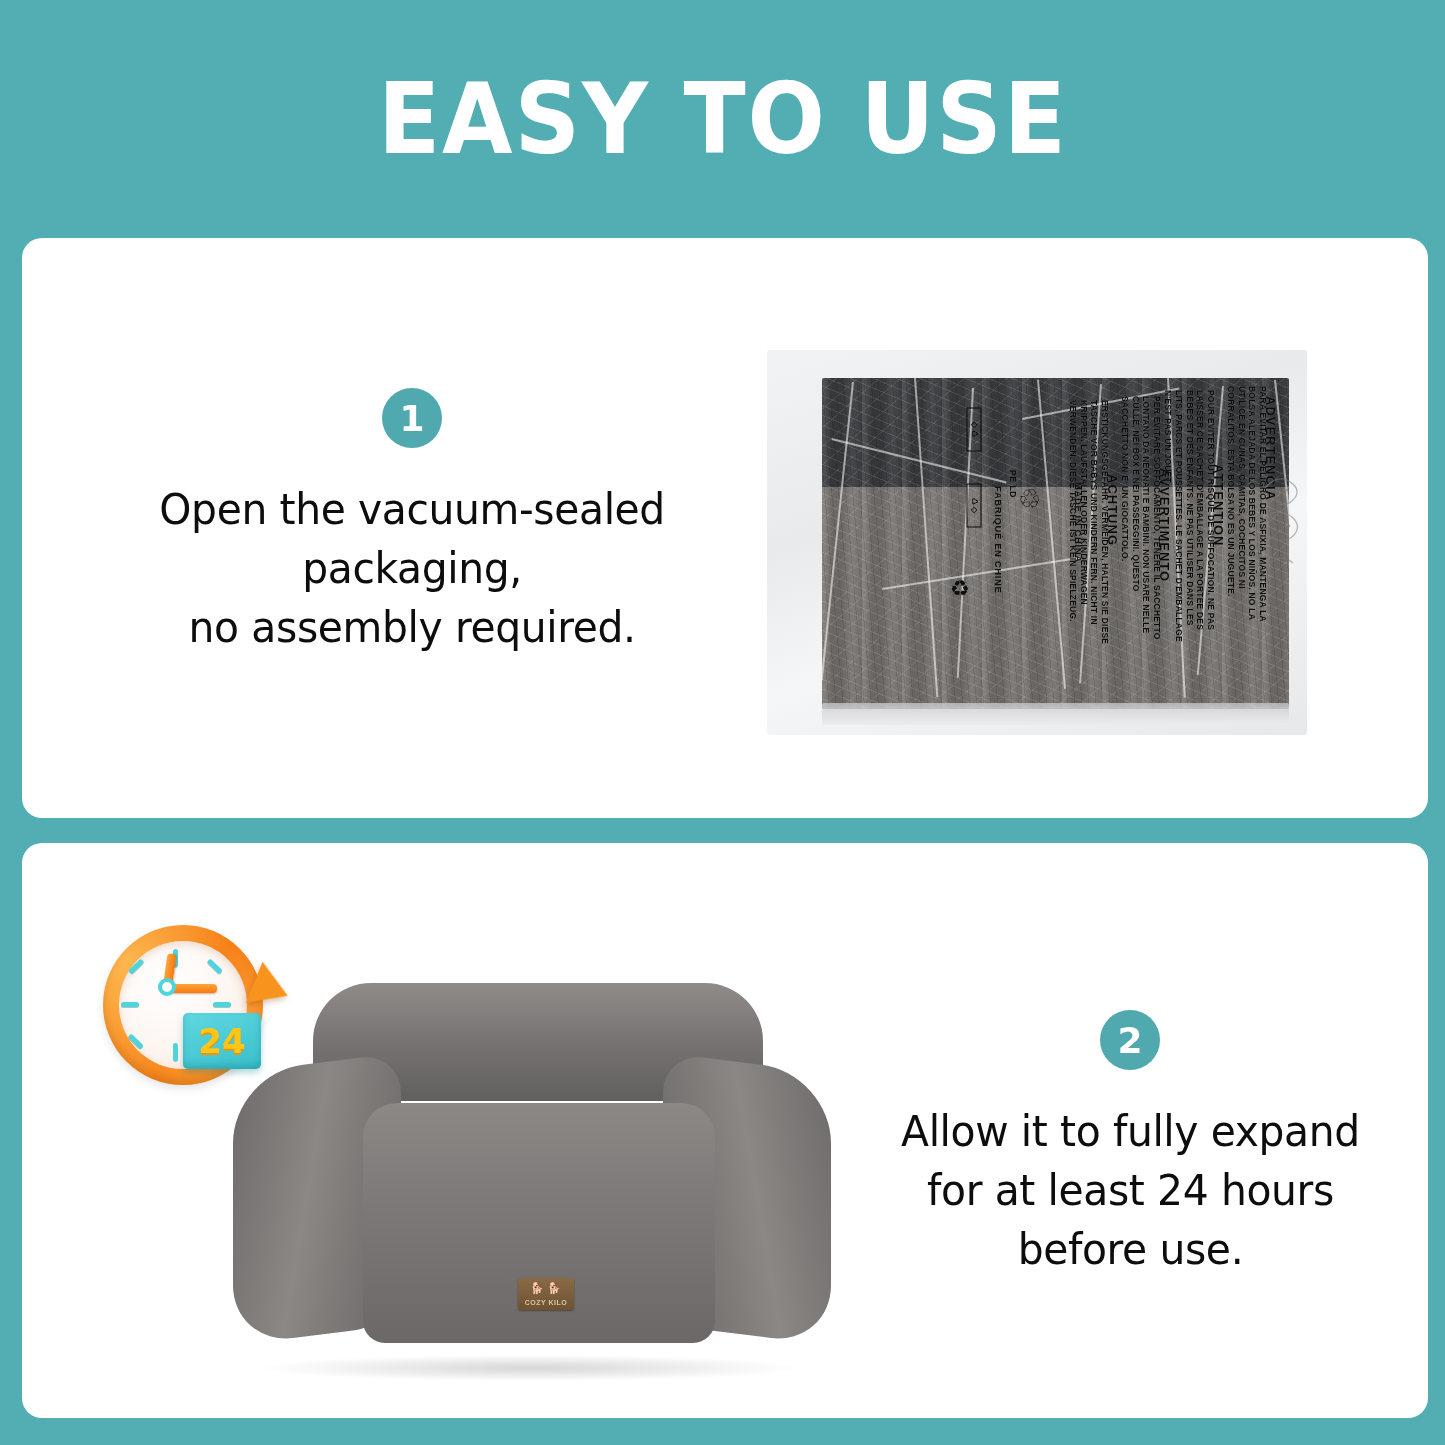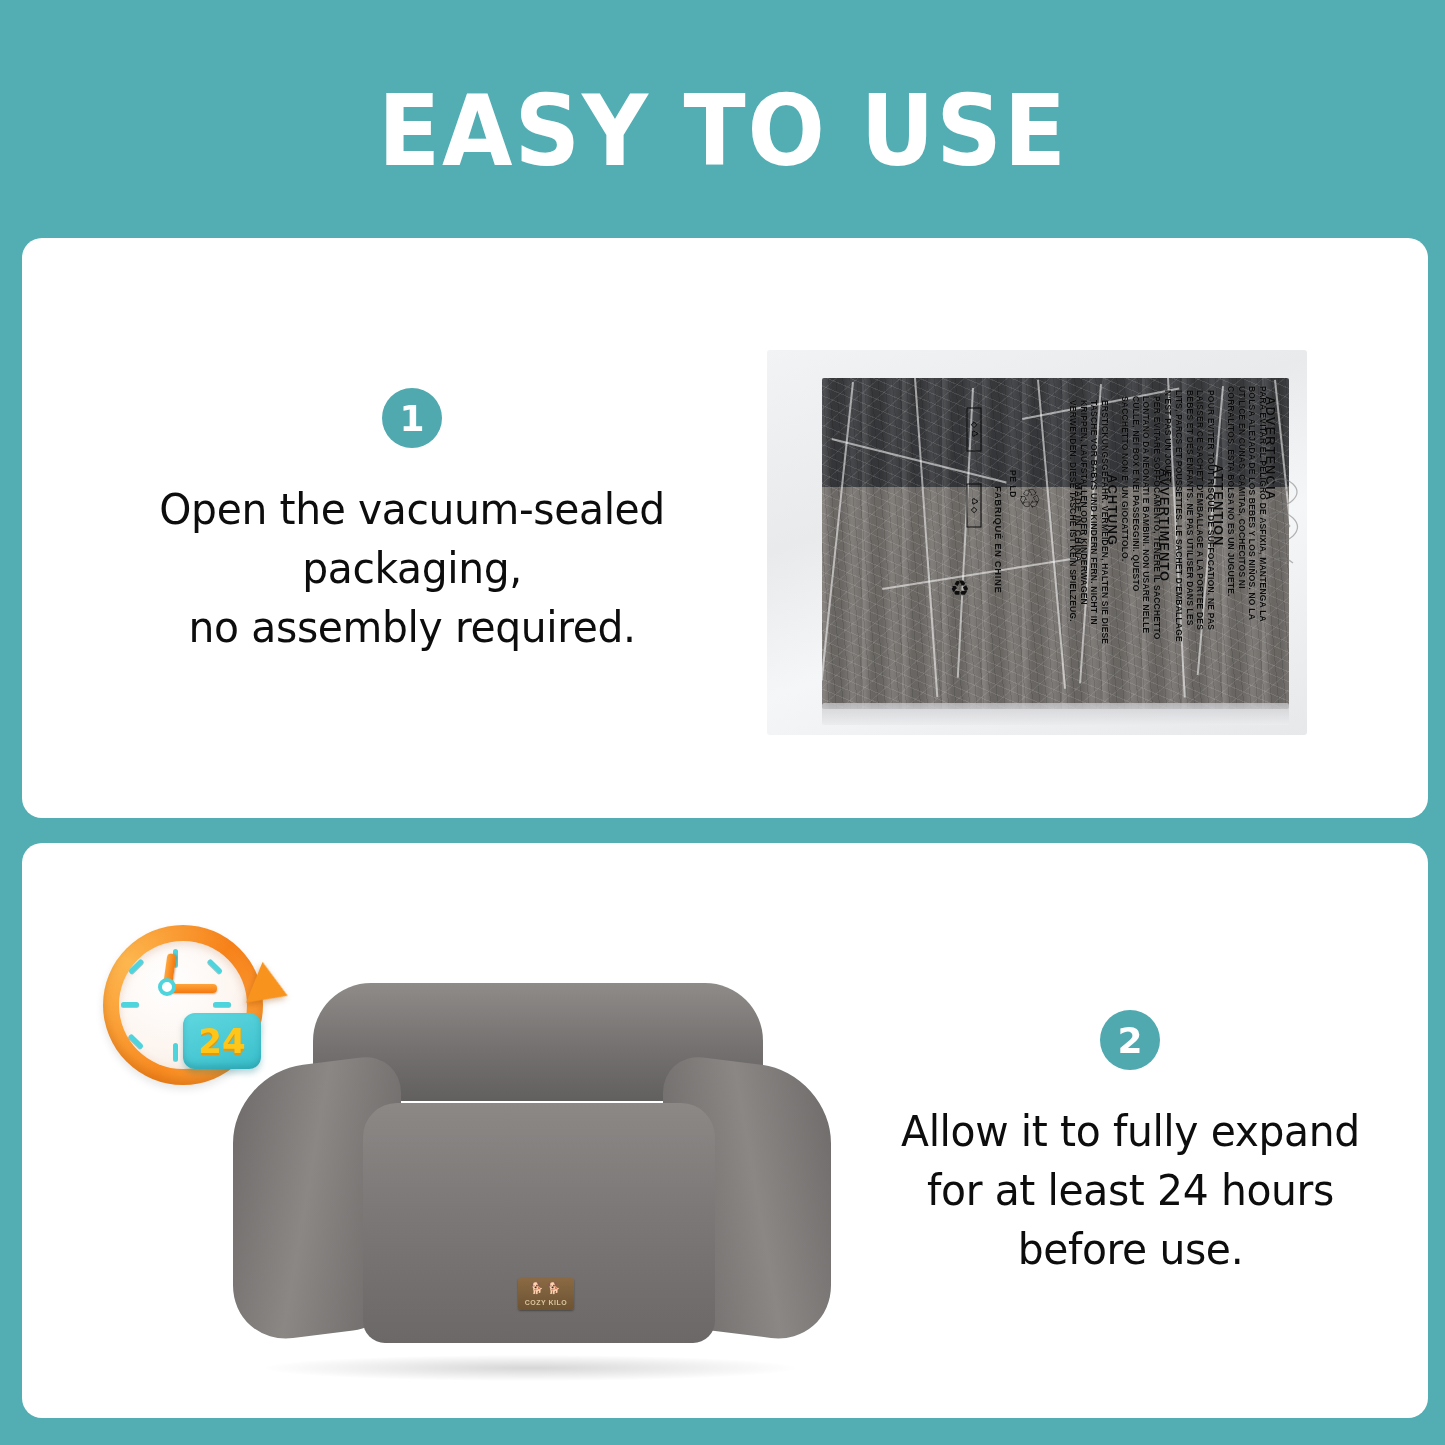--- a/index.html
+++ b/index.html
@@ -5,21 +5,21 @@
   * { box-sizing: border-box; margin: 0; padding: 0; }
   html, body {
     width: 1445px; height: 1445px;
     font-family: "Liberation Sans", sans-serif;
     overflow: hidden;
   }
   body { background: #52aeb3; position: relative; }
 
   
   .title-bar {
-    position: absolute; top: 12px; left: 0;
+    position: absolute; top: 0; left: 0;
     width: 1445px; height: 238px;
     display: flex; align-items: center; justify-content: center;
   }
   .title-text {
     color: #ffffff;
     font-size: 98px;
     font-weight: bold;
     letter-spacing: 2px;
     font-family: "DejaVu Sans", sans-serif;
     transform: scaleX(0.93);
@@ -185,21 +185,21 @@
     position: absolute; right: 6px; top: 52px;
     width: 0; height: 0;
     border-left: 36px solid #f8941d;
     border-top: 22px solid transparent;
     border-bottom: 22px solid transparent;
     filter: drop-shadow(0 3px 3px rgba(150,70,0,0.35));
     transform: rotate(22deg);
   }
   .badge24 {
     position: absolute; left: 88px; top: 98px;
-    width: 78px; height: 56px; border-radius: 12px;
+    width: 78px; height: 56px; border-radius: 5px;
     background: linear-gradient(160deg,#5fd7e0,#39bfcb);
     box-shadow: 0 4px 6px rgba(0,110,130,0.28), inset 0 -4px 6px rgba(0,90,105,0.25);
     display: flex; align-items: center; justify-content: center;
     color: #ffc61a; font-size: 34px; font-weight: bold;
     font-family: "DejaVu Sans", sans-serif;
     text-shadow: 0 2px 0 #e8960d;
     z-index: 6;
   }
 
   

